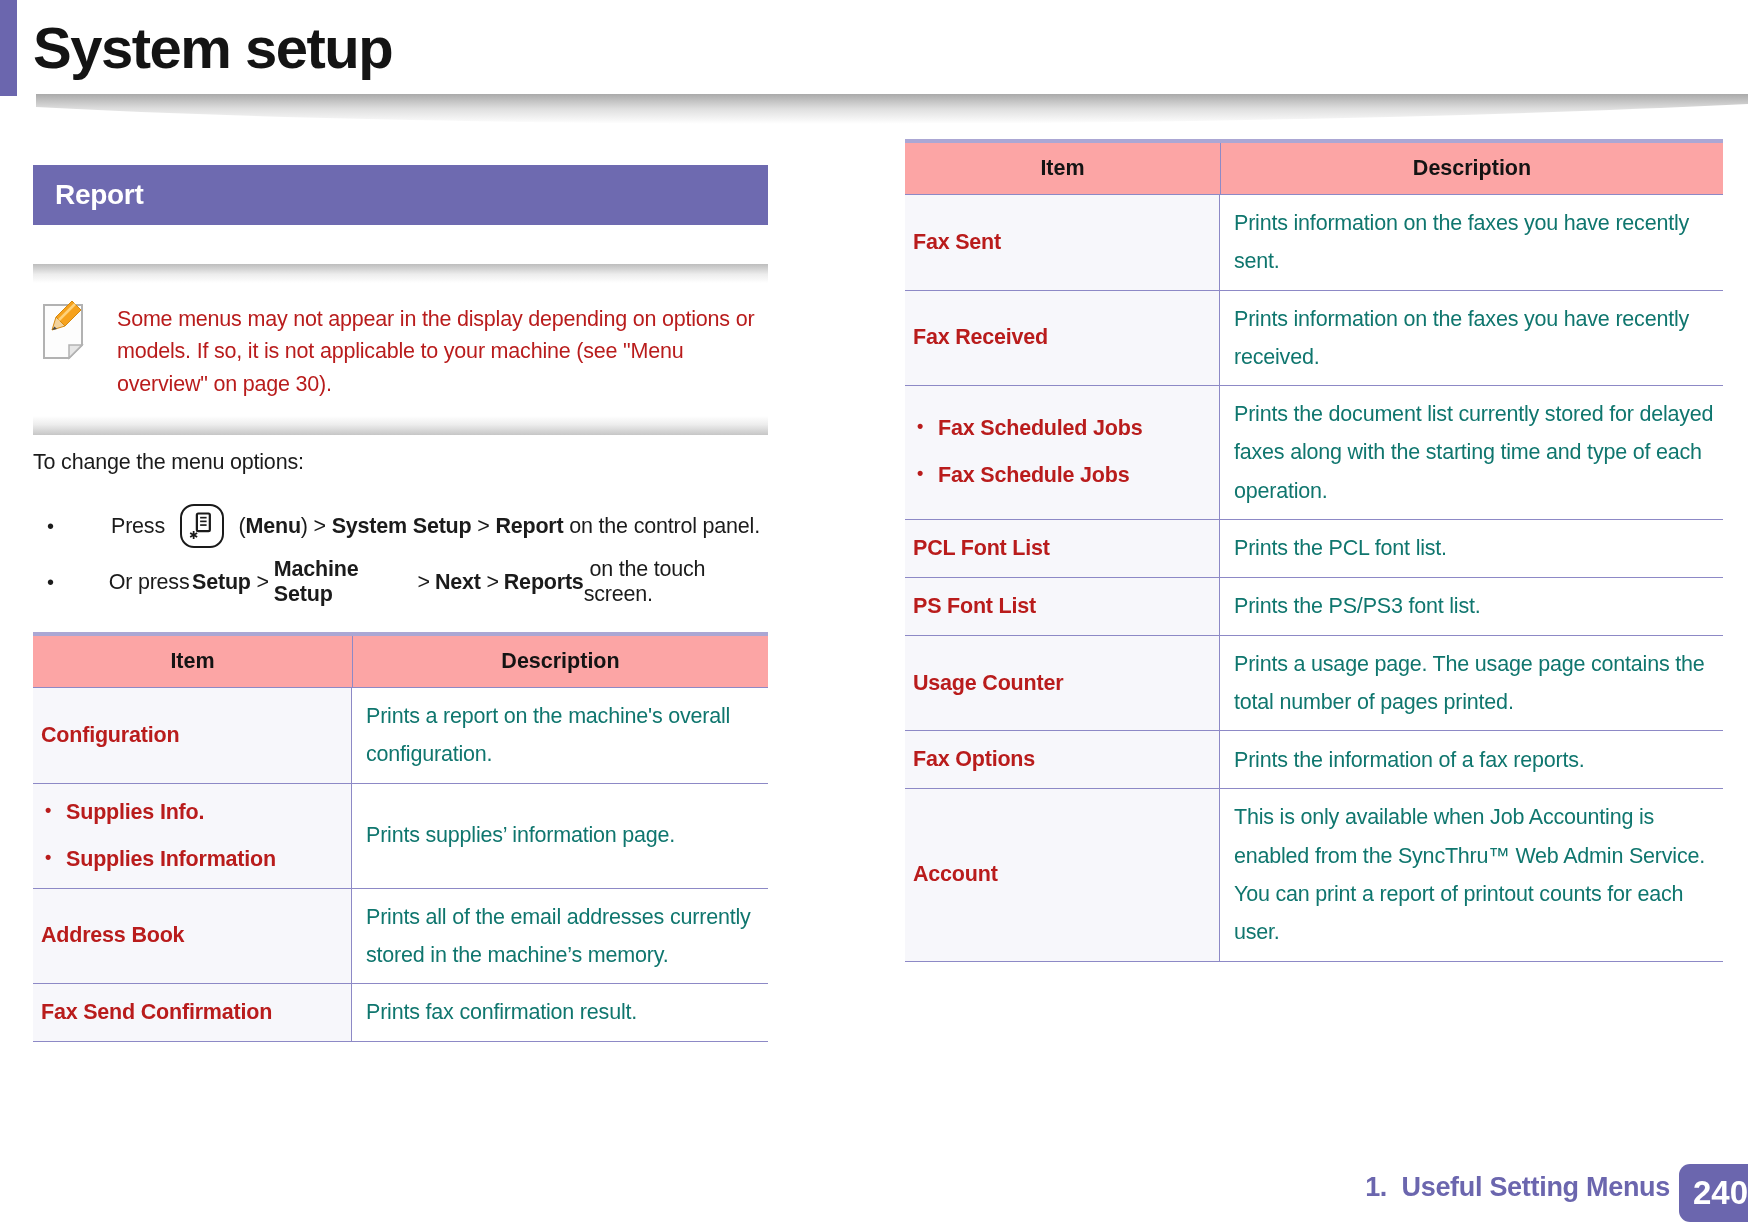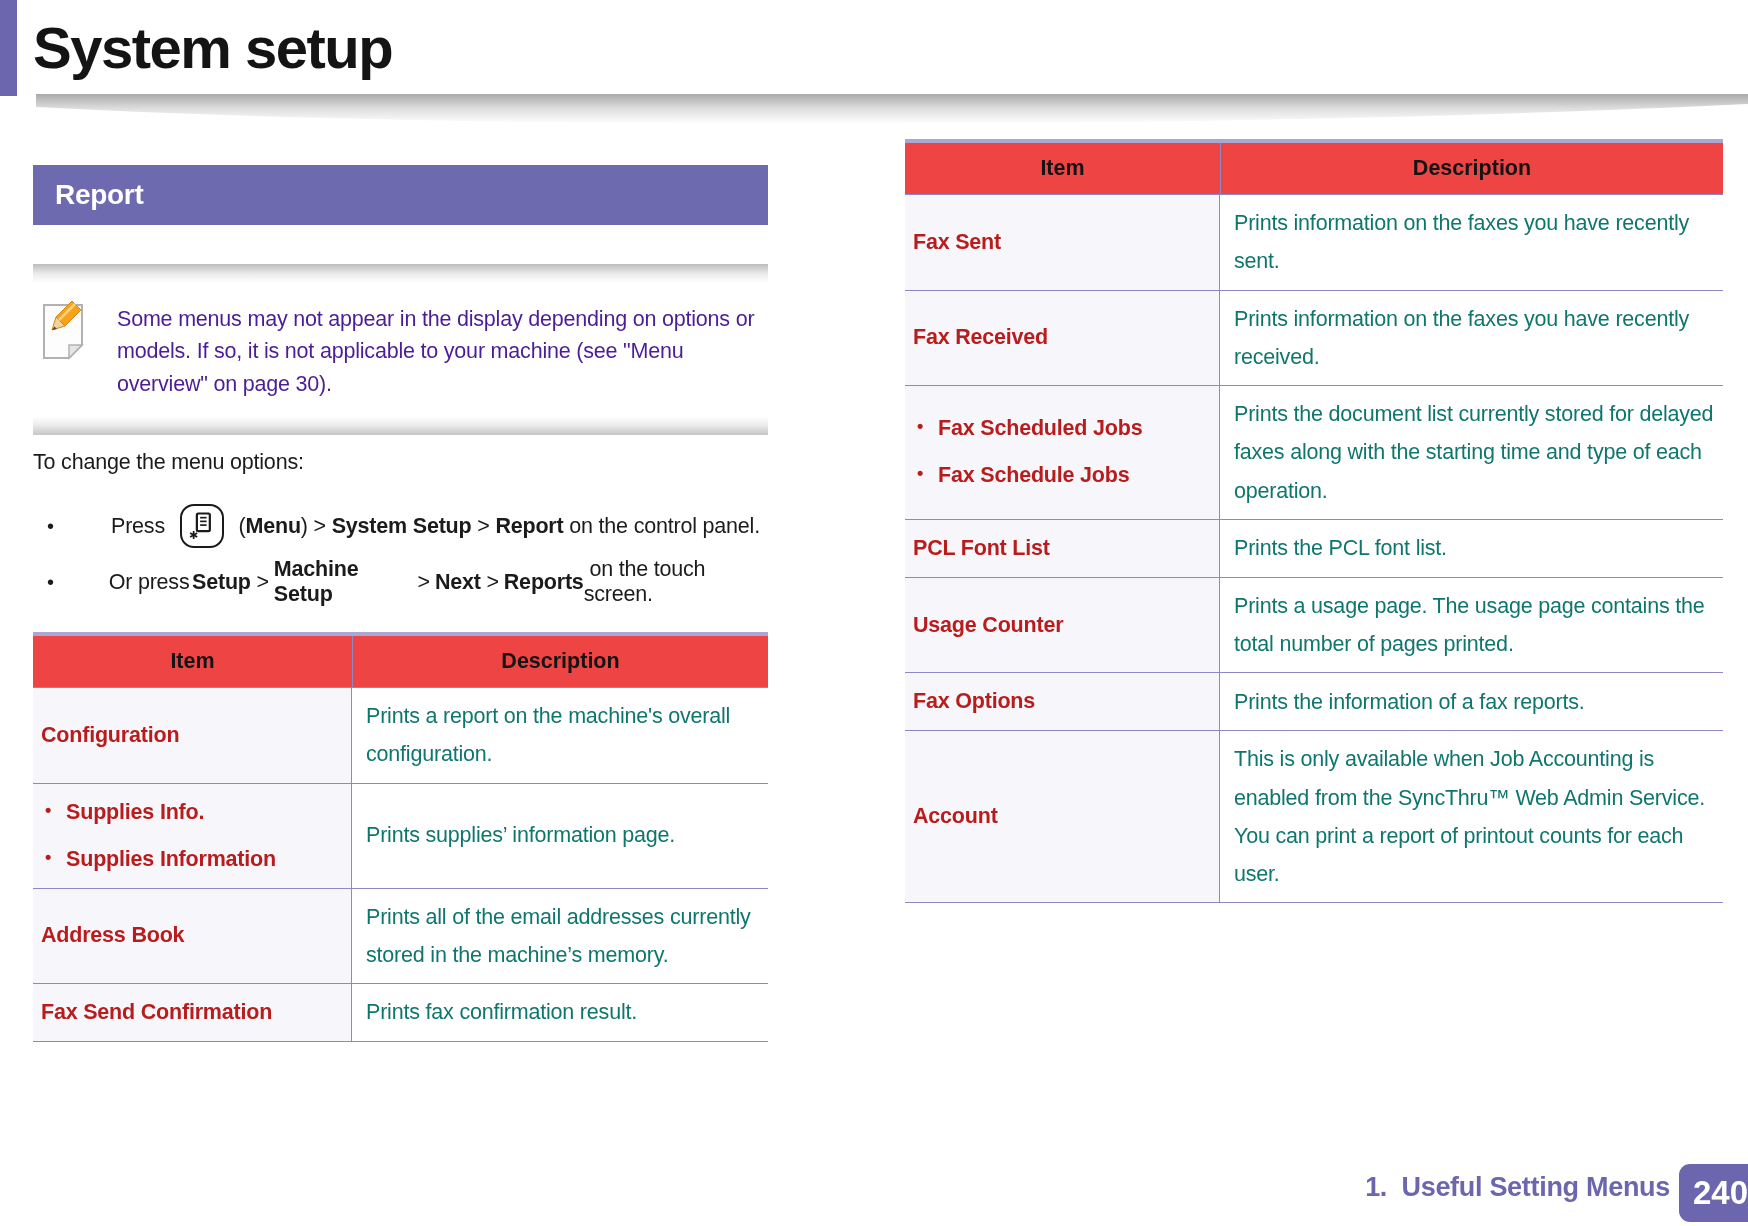--- a/index.html
+++ b/index.html
@@ -21,40 +21,40 @@
   .section-bar {
     position:absolute; left:33px; top:165px; width:735px; height:60px;
     background:#6e6ab0; color:#ffffff; font-size:28px; font-weight:bold;
     line-height:60px; padding-left:22px; letter-spacing:-0.3px;
   }
 
   .note-box { position:absolute; left:33px; top:264px; width:735px; }
   .band-top    { height:19px; background:linear-gradient(180deg,#bdbdbd 0%,#ededed 55%,#ffffff 100%); }
   .band-bottom { height:19px; background:linear-gradient(180deg,#ffffff 0%,#ededed 45%,#c6c6c6 100%); }
   .note-content { display:flex; align-items:flex-start; gap:26px; padding:16px 6px 16px 8px; }
-  .note-text { font-size:21.5px; line-height:1.5; letter-spacing:-0.2px; padding-top:4px; color:#4c1d95; }
+  .note-text { font-size:21.5px; line-height:1.5; letter-spacing:-0.2px; padding-top:4px; color:#b91c1c; }
 
   .intro-text { position:absolute; left:33px; top:450px; font-size:21.5px; letter-spacing:-0.2px; }
 
   .bullet-list { position:absolute; left:33px; top:500px; width:740px; }
   .bullet-row { display:flex; align-items:center; min-height:52px; margin-bottom:4px; font-size:21.5px; letter-spacing:-0.2px; }
   .bullet-row::before { content:"•"; font-size:20px; width:64px; padding-left:14px; align-self:center; }
   .bullet-row .b { font-weight:bold; }
   .bullet-row span { white-space:pre-wrap; }
 
   .menu-icon {
     display:inline-flex; align-items:center; justify-content:center;
     width:44px; height:44px; border:2.5px solid #1a1a1a; border-radius:14px;
     margin:0 9px; flex:0 0 auto;
   }
 
   
   .doc-table { border-collapse:separate; border-spacing:0; width:100%; border-top:4px solid #aba7d4; }
   .doc-table th {
-    background:#ef4444; border-bottom:1px solid #8d89c6;
+    background:#fca5a5; border-bottom:1px solid #8d89c6;
     font-size:21.5px; font-weight:bold; text-align:center; padding:13px 4px; color:#141414;
   }
   .doc-table th + th { border-left:1px solid #8d89c6; }
   .doc-table td { border-bottom:1px solid #8d89c6; vertical-align:middle; font-size:21.5px; }
   .doc-table td.item {
     background:#f7f7fb; border-right:1px solid #8d89c6; font-weight:bold;
     padding:14px 10px 14px 8px; color:#b91c1c; letter-spacing:-0.2px;
   }
   .doc-table td.desc { padding:9px 8px 9px 14px; line-height:1.78; letter-spacing:-0.2px; color:#0f766e; }
   .item-line { line-height:1.35; }
@@ -228,20 +228,26 @@
           <td class="desc">Prints the document list currently stored for delayed faxes along with the starting time and type of each operation.</td>
         </tr>
         <tr>
           <td class="item">
             <div class="item-line">PCL Font List</div>
           </td>
           <td class="desc">Prints the PCL font list.</td>
         </tr>
         <tr>
           <td class="item">
+            <div class="item-line">PS Font List</div>
+          </td>
+          <td class="desc">Prints the PS/PS3 font list.</td>
+        </tr>
+        <tr>
+          <td class="item">
             <div class="item-line">Usage Counter</div>
           </td>
           <td class="desc">Prints a usage page. The usage page contains the total number of pages printed.</td>
         </tr>
         <tr>
           <td class="item">
             <div class="item-line">Fax Options</div>
           </td>
           <td class="desc">Prints the information of a fax reports.</td>
         </tr>

